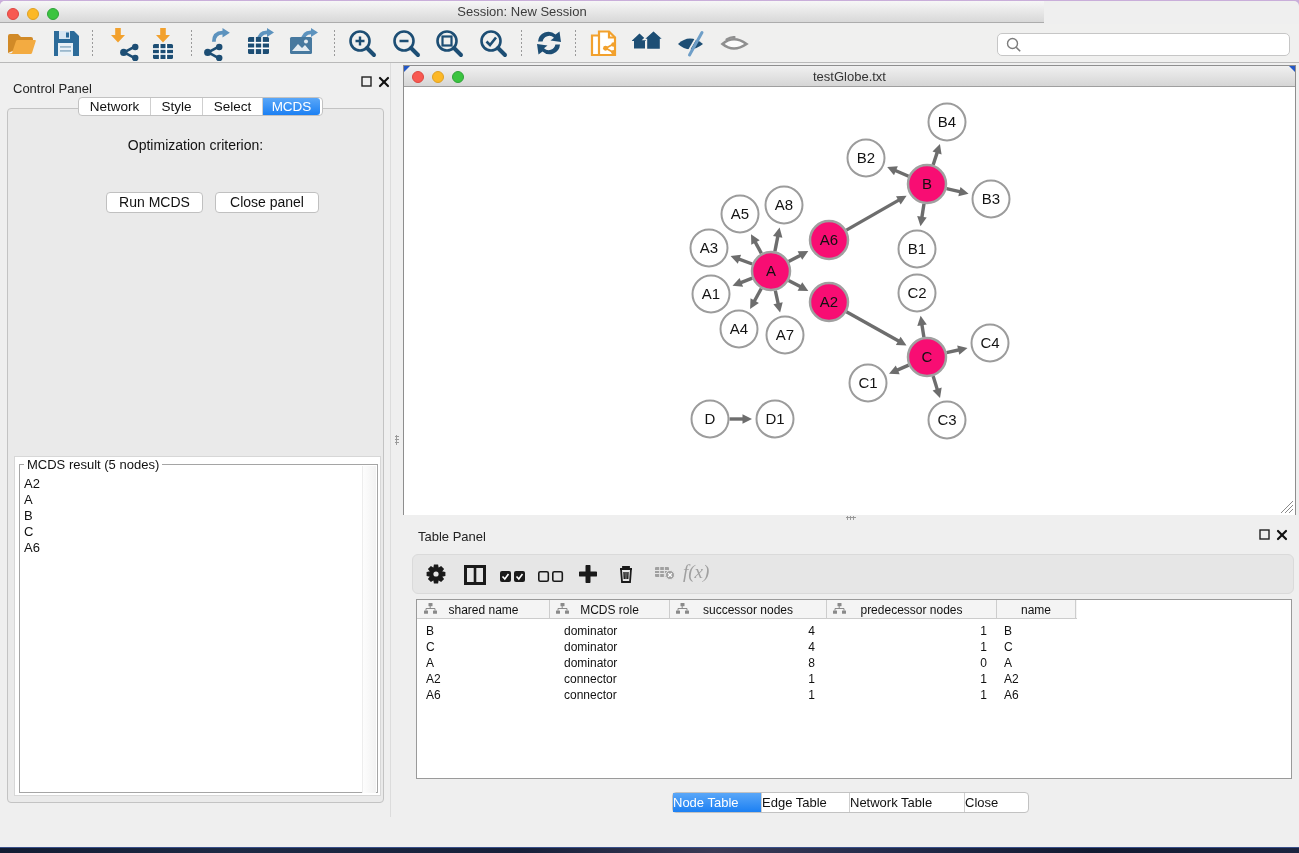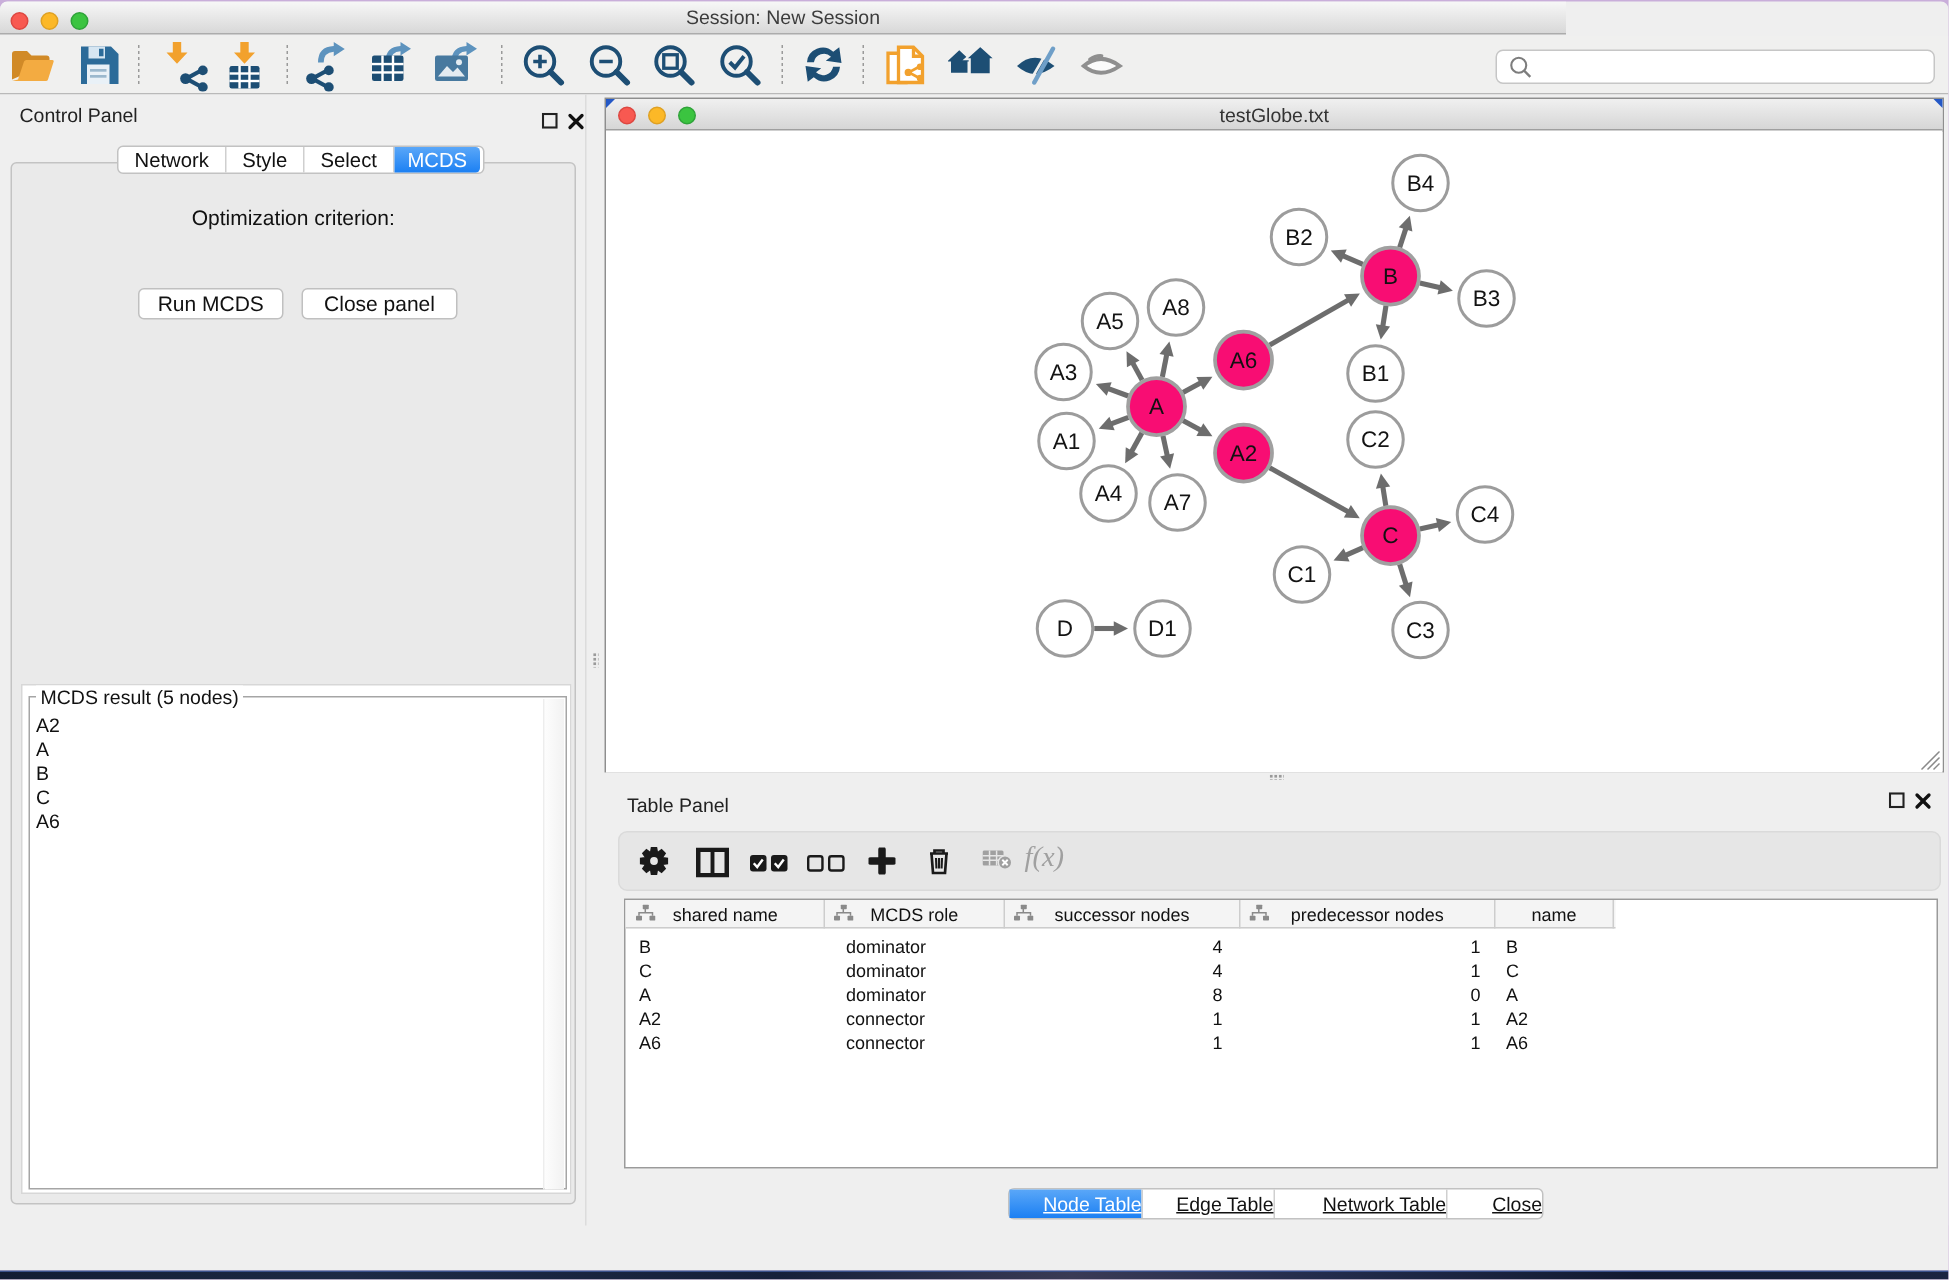--- a/index.html
+++ b/index.html
@@ -6,51 +6,51 @@
 #desk-bottom{position:absolute;left:0;top:847px;width:1299px;height:6px;border-top:1px solid #39508a;background:linear-gradient(90deg,#121c33,#1d2a45 18%,#16203a 40%,#3a3a55 55%,#232c4c 68%,#121a31 84%,#1b2440);}
 #win{position:absolute;left:0;top:1px;width:1299px;height:846px;border-radius:5px 5px 0 0;overflow:hidden;background:#efefef;}
 #titlebar{position:absolute;left:0;top:0;width:1044px;height:22px;background:linear-gradient(#f7f7f7,#d8d8d8);border-bottom:1px solid #acacac;}
 .tl{position:absolute;top:7px;width:12px;height:12px;border-radius:50%;}
 #title{position:absolute;top:3px;left:0;width:100%;text-align:center;font-size:13px;color:#3c3c3c;}
 #toolbar{position:absolute;left:0;top:23px;width:1299px;height:39px;background:#f0f0ef;border-bottom:1px solid #b9b9b9;}
 .tbi{position:absolute;}
 .tsep{position:absolute;top:6px;width:1px;height:28px;background-image:linear-gradient(#9a9a9a 2px,transparent 2px);background-size:1px 4px;}
 #search{position:absolute;left:997px;top:9px;width:293px;height:23px;background:#fff;border:1px solid #c6c6c6;border-radius:5px;}
 #content{position:absolute;left:0;top:62px;width:1299px;height:754px;background:#efefef;}
-#cp-title{position:absolute;left:13px;top:6px;font-size:13px;color:#222;}
+#cp-title{position:absolute;left:13px;top:18px;font-size:13px;color:#222;}
 #cp-pane{position:absolute;left:7px;top:45px;width:377px;height:695px;background:#eaeaea;border:1px solid #c3c3c3;border-radius:4px;}
 #cp-tabs{position:absolute;left:78px;top:34px;width:245px;height:19px;display:flex;background:#fff;border:1px solid #c2c2c2;border-radius:4px;font-size:13.5px;z-index:5;}
 #cp-tabs div{flex:0 0 auto;text-align:center;line-height:18px;color:#111;border-right:1px solid #cfcfcf;}
 #cp-tabs div:last-child{border-right:none;border-radius:0 3px 3px 0;}
 .tabsel{background:linear-gradient(#5aa7f8,#1c80f3);color:#fff !important;}
 #optlabel{position:absolute;left:0;top:74px;width:391px;text-align:center;font-size:14px;color:#111;}
 #dropdown{position:absolute;left:43px;top:96px;width:311px;height:22px;background:#fff;border:1px solid #b9b9b9;border-radius:5px;font-size:14px;color:#111;line-height:20px;padding-left:13px;}
 #dd-btn{position:absolute;right:-1px;top:-1px;width:22px;height:22px;border-radius:0 5px 5px 0;background:linear-gradient(#6cb2f9,#1f83f5);}
-.btn{position:absolute;height:21px;background:#fff;border:1px solid #c0c0c0;border-radius:4px;font-size:14px;color:#111;text-align:center;line-height:19px;}
+.btn{position:absolute;height:21px;background:#fff;border:1px solid #c0c0c0;border-radius:4px;font-size:14px;color:#111;text-align:center;line-height:19px;margin-left:14px;}
 #mcdsbox{position:absolute;left:14px;top:393px;width:367px;height:340px;background:#fff;border:1px solid #d7d7d7;}
 #mcdsfield{position:absolute;left:4px;top:7px;width:359px;height:329px;border:1px solid #a5a5a5;}
 #mcdslegend{position:absolute;left:4px;top:-8px;background:#fff;padding:0 3px;font-size:13px;color:#111;}
 #mcdslist{position:absolute;left:4px;top:11px;font-size:13px;color:#111;line-height:16px;}
 #mcdssb{position:absolute;right:1px;top:1px;width:14px;height:327px;background:linear-gradient(90deg,#fdfdfd,#f2f2f2);border-left:1px solid #ededed;}
 #nw{position:absolute;left:403px;top:2px;width:893px;height:450px;background:#fff;border:1px solid #8e8e8e;}
 #nw-tb{position:absolute;left:0;top:0;width:100%;height:21px;background:linear-gradient(#f0f0f0,#d6d6d6);border-bottom:1px solid #9f9f9f;}
 #nw-title{position:absolute;left:0;top:3px;width:100%;text-align:center;font-size:13px;color:#333;}
 .tl2{position:absolute;top:4.5px;width:12px;height:12px;border-radius:50%;}
 #nw-canvas{position:absolute;left:0;top:22px;width:891px;height:427px;background:#fff;}
 .corner-tri{position:absolute;width:0;height:0;border-style:solid;}
 #tp{position:absolute;left:403px;top:458px;width:896px;height:296px;background:#efefef;}
 #tp-title{position:absolute;left:15px;top:8px;font-size:13px;color:#222;}
 #tp-toolbar{position:absolute;left:9px;top:33px;width:882px;height:40px;background:#e6e6e6;border:1px solid #dadada;border-radius:6px;}
 #tbl{position:absolute;left:13px;top:78px;width:876px;height:180px;background:#fff;border:1px solid #9a9a9a;}
 #tbl-head{position:absolute;left:0;top:0;width:660px;height:19px;background:#f4f4f4;border-bottom:1px solid #cccccc;font-size:12px;color:#111;}
 .th{position:absolute;top:0;height:19px;border-right:1px solid #cdcdcd;}
 .th span{position:absolute;top:3px;width:100%;text-align:center;}
 .rowtxt{position:absolute;font-size:12px;color:#111;}
 #bt-tabs{position:absolute;left:269px;top:271px;height:21px;display:flex;background:#fff;border:1px solid #c2c2c2;border-radius:4px;font-size:13px;}
-#bt-tabs div{line-height:19px;text-align:right;border-right:1px solid #cfcfcf;color:#111;text-decoration:underline;}
+#bt-tabs div{line-height:19px;text-align:left;border-right:1px solid #cfcfcf;color:#111;}
 #bt-tabs div:last-child{border-right:none;}
 #statusbar{position:absolute;left:0;top:815px;width:1299px;height:33px;background:#ececec;border-top:1px solid #a9a9a9;}
 #membtn{position:absolute;right:9px;top:7px;width:76px;height:20px;background:#f7f7f7;border:1px solid #b5b5b5;font-size:13px;color:#111;line-height:18px;text-align:left;padding-left:25px;}
 #listbtn{position:absolute;left:9px;top:8px;width:28px;height:19px;background:#f7f7f7;border:1px solid #b5b5b5;}
 .splith{position:absolute;width:10px;height:4px;background-image:radial-gradient(circle,#9a9a9a 1px,transparent 1.2px);background-size:3px 3px;}
 .splitv{position:absolute;width:4px;height:10px;background-image:radial-gradient(circle,#9a9a9a 1px,transparent 1.2px);background-size:3px 3px;}
 </style></head>
 <body>
 <div id="win">
   <div id="titlebar">

